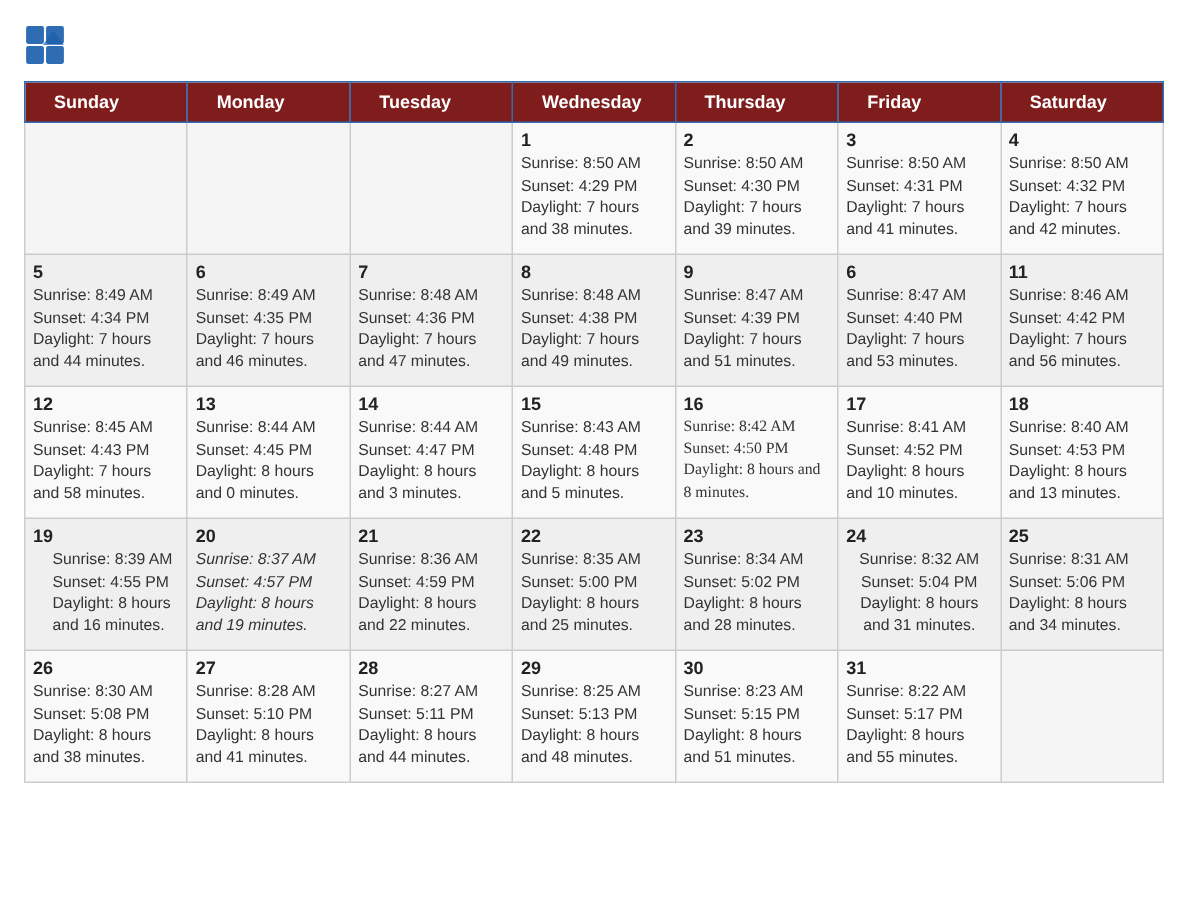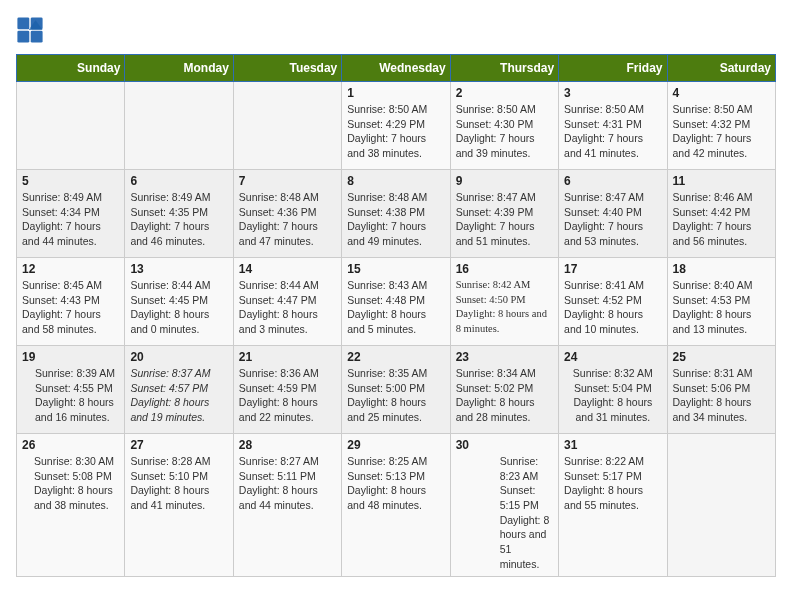--- a/index.html
+++ b/index.html
@@ -44,24 +44,24 @@
     .location-title {
       font-size: 16px;
       color: #555;
     }
     .calendar {
       width: 100%;
       border-collapse: collapse;
       font-size: 11px;
     }
     .calendar thead tr th {
-      background-color: #4d7c0f;
+      background-color: #7f1d1d;
       color: #fff;
-      padding: 6px 4px;
-      text-align: right;
+      padding: 6px 19px;
+      text-align: left;
       font-size: 12px;
       border: 1px solid #2e6db4;
     }
     .calendar tbody tr td {
       border: 1px solid #ccc;
       vertical-align: top;
       padding: 4px 5px;
       width: calc(100% / 7);
       height: 88px;
       background: #fff;
@@ -281,21 +281,21 @@
         <td>
           <div class="day-number">25</div>
           <div class="day-info" style="white-space: pre-line;">Sunrise: 8:31 AM
 Sunset: 5:06 PM
 Daylight: 8 hours and 34 minutes.</div>
         </td>
       </tr>
       <tr>
         <td>
           <div class="day-number">26</div>
-          <div class="day-info" style="white-space: pre-line; margin-left: 12px;">Sunrise: 8:30 AM
+          <div class="day-info" style="white-space: pre-line;">Sunrise: 8:30 AM
 Sunset: 5:08 PM
 Daylight: 8 hours and 38 minutes.</div>
         </td>
         <td>
           <div class="day-number">27</div>
           <div class="day-info" style="white-space: pre-line;">Sunrise: 8:28 AM
 Sunset: 5:10 PM
 Daylight: 8 hours and 41 minutes.</div>
         </td>
         <td>
@@ -305,21 +305,21 @@
 Daylight: 8 hours and 44 minutes.</div>
         </td>
         <td>
           <div class="day-number">29</div>
           <div class="day-info" style="white-space: pre-line;">Sunrise: 8:25 AM
 Sunset: 5:13 PM
 Daylight: 8 hours and 48 minutes.</div>
         </td>
         <td>
           <div class="day-number">30</div>
-          <div class="day-info" style="white-space: pre-line; margin-left: 44px;">Sunrise: 8:23 AM
+          <div class="day-info" style="white-space: pre-line;">Sunrise: 8:23 AM
 Sunset: 5:15 PM
 Daylight: 8 hours and 51 minutes.</div>
         </td>
         <td>
           <div class="day-number">31</div>
           <div class="day-info" style="white-space: pre-line;">Sunrise: 8:22 AM
 Sunset: 5:17 PM
 Daylight: 8 hours and 55 minutes.</div>
         </td>
         <td class="empty-cell"></td>

